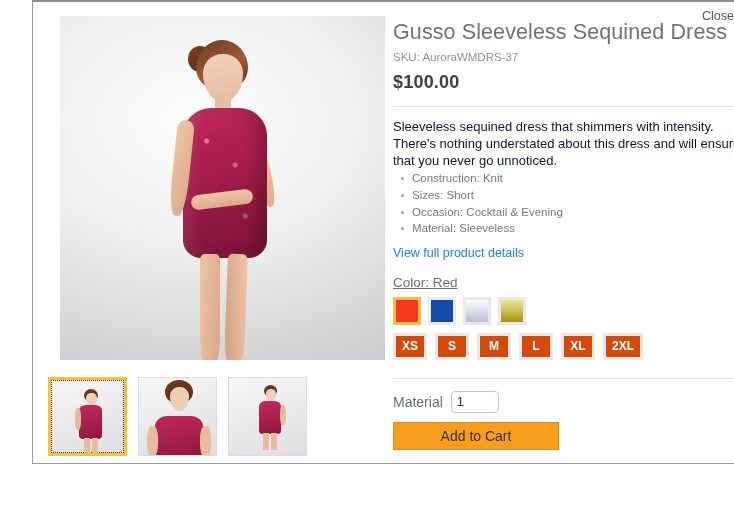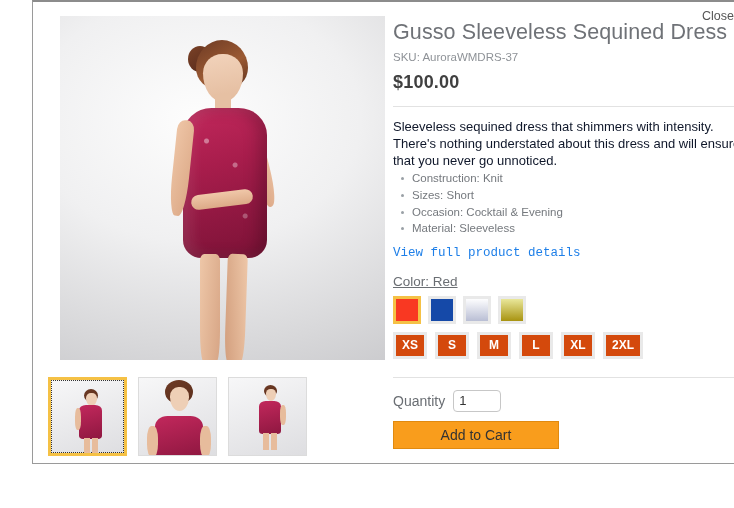--- a/index.html
+++ b/index.html
@@ -238,21 +238,20 @@
     border-radius: 50%;
     background: #9aa0a6;
   }
   .details-link {
     display: inline-block;
     font-size: 12.5px;
     color: #1e7fe8;
     text-decoration: none;
     margin-top: 9px;
     cursor: pointer;
-    font-family: Liberation Mono, monospace;
   }
   .section-label {
     font-size: 13.5px;
     color: #6a6e73;
     margin-top: 14px;
     text-decoration: underline;
   }
 
   
   .swatches { display: flex; gap: 7px; margin-top: 7px; }
@@ -456,21 +455,21 @@
         <button class="size-btn">S</button>
         <button class="size-btn">M</button>
         <button class="size-btn">L</button>
         <button class="size-btn">XL</button>
         <button class="size-btn">2XL</button>
       </div>
 
       <hr class="hr2">
 
       <div class="qty-row">
-        <span class="qty-label">Quantity</span>
+        <span class="qty-label">Material</span>
         <input class="qty-input" type="text" value="1" style="">
       </div>
 
       <button class="btn-cart">Add to Cart</button>
 
 
     </div>
   </div>
 </div>
 

